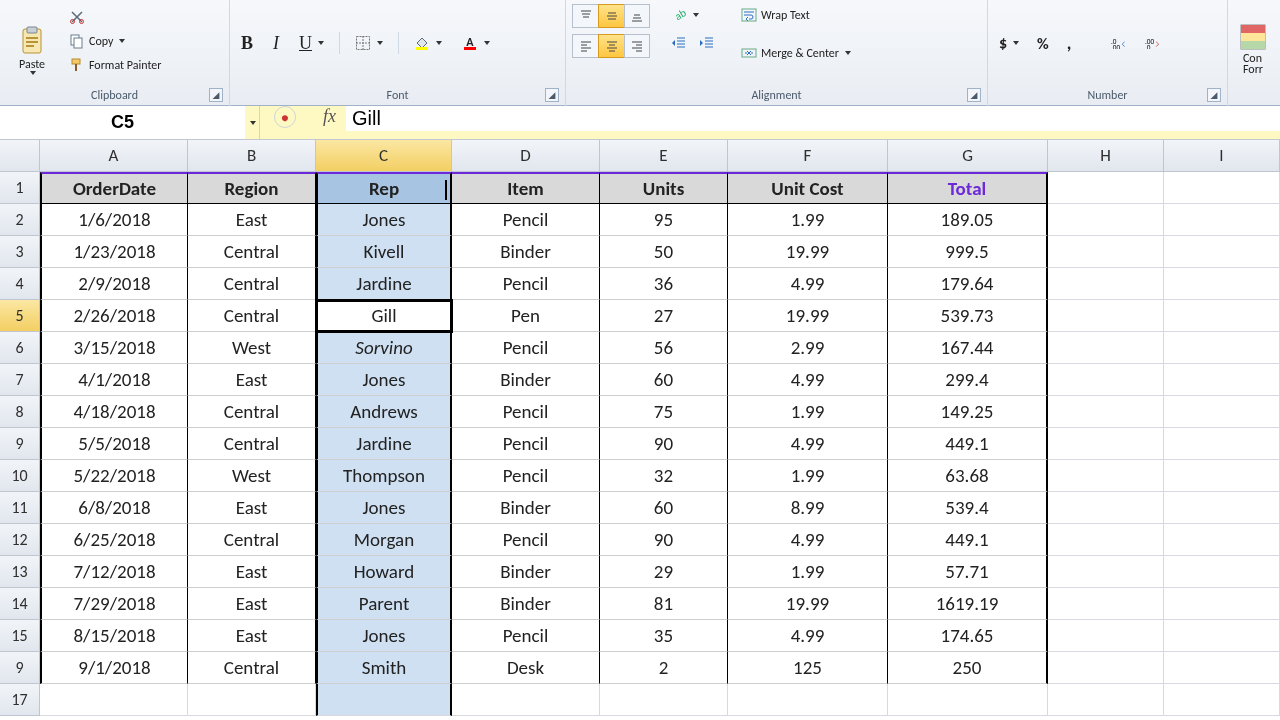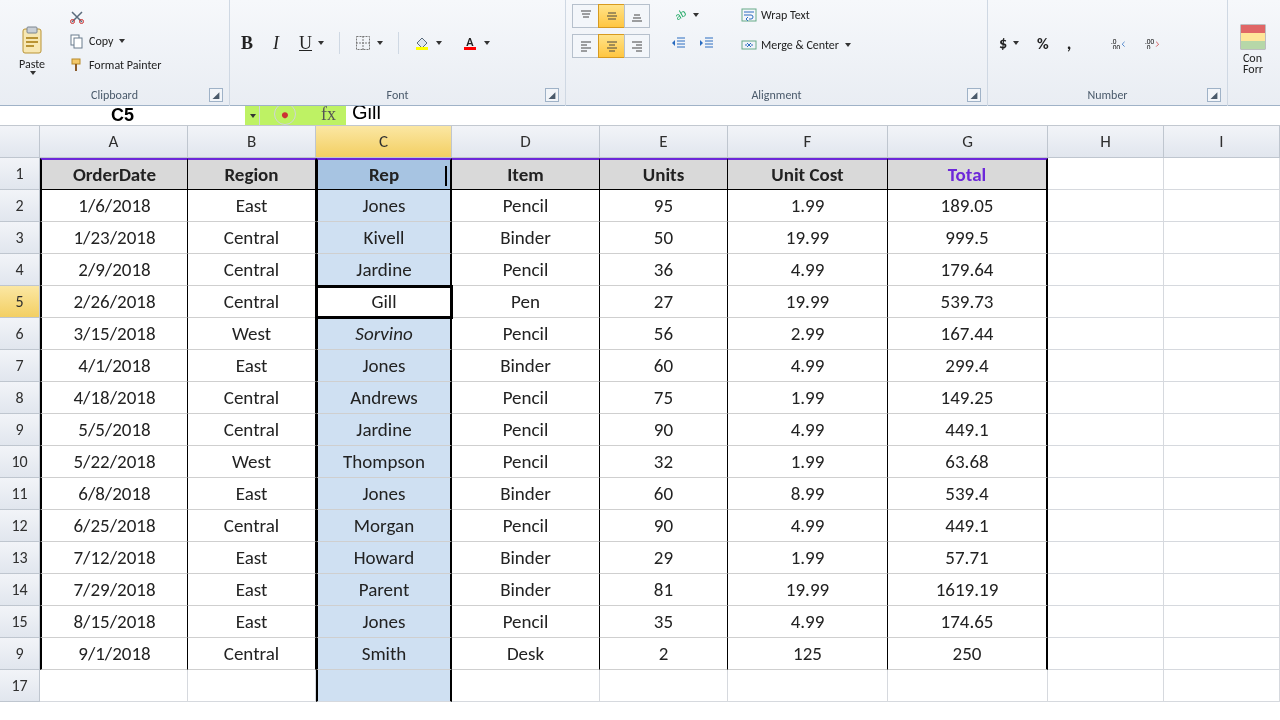--- a/index.html
+++ b/index.html
@@ -25,26 +25,26 @@
 .sep{width:1px;height:60px;background:#cfd8e3;margin:6px 2px 0}
 
 .combo{height:22px;border:1px solid #b6c0cc;background:#fff;display:flex;align-items:center;padding:0 4px;font-size:12px;color:#555;cursor:pointer}
 
 .togglebar{display:flex}
 .togglebar .tbtn{width:26px;height:24px;border:1px solid #b6c0cc;border-right:none;background:#f3f6fa;display:flex;align-items:center;justify-content:center;cursor:pointer}
 .togglebar .tbtn:last-child{border-right:1px solid #b6c0cc}
 .togglebar .tbtn.active{background:linear-gradient(#ffe38a,#ffc641);border-color:#d79a1f}
 
 
-.formulabar{display:flex;align-items:flex-end;height:20px;border-bottom:1px solid #c2c8d0;background:#bef264}
+.formulabar{display:flex;align-items:flex-start;height:34px;border-bottom:1px solid #c2c8d0;background:#fef9c3}
 .namebox-wrap{width:260px;display:flex;align-items:center;border-right:1px solid #d0d4da;height:100%}
 .namebox{flex:1;height:100%;border:none;text-align:center;font-weight:700;font-size:18px;outline:none}
 .nb-caret{width:22px;display:flex;align-items:center;justify-content:center;cursor:pointer}
 .fx-cancel{width:22px;height:22px;border:1px solid #d0d4da;border-radius:11px;margin:0 10px 0 14px;color:#c33;display:flex;align-items:center;justify-content:center;cursor:pointer;font-size:13px}
-.fx-label{font-family:"Times New Roman",serif;font-size:18px;color:#555;width:40px;text-align:right;padding-right:10px}
+.fx-label{font-style:italic;font-family:"Times New Roman",serif;font-size:18px;color:#555;width:40px;text-align:right;padding-right:10px}
 .formula-input{flex:1;border:none;font-size:20px;outline:none;padding-left:6px}
 
 
 .grid{display:grid;grid-template-columns:40px 148px 128px 136px 148px 128px 160px 160px 116px 116px;}
 .colhdr, .rowhdr, .cornerhdr{background:linear-gradient(#f2f4f8,#e1e6ee);border-right:1px solid #bfc6cf;border-bottom:1px solid #bfc6cf;display:flex;align-items:center;justify-content:center;font-size:17px;color:#2f2f2f;height:32px;cursor:pointer}
 .colhdr.sel{background:linear-gradient(#fbe7a3,#f3cf63)}
 .rowhdr{font-size:16px}
 .rowhdr.sel{background:linear-gradient(#fbe7a3,#f3cf63)}
 .cornerhdr{cursor:pointer}
 
@@ -268,21 +268,21 @@
                   <line x1="6" y1="3" x2="14" y2="3" stroke="#2a6cc0"></line>
                   <line x1="6" y1="6" x2="14" y2="6" stroke="#2a6cc0"></line>
                   <line x1="6" y1="9" x2="14" y2="9" stroke="#2a6cc0"></line>
                   <line x1="6" y1="12" x2="14" y2="12" stroke="#2a6cc0"></line>
                   <path d="M1 5 L4 8 L1 11 Z" fill="#2a6cc0"></path>
                 </svg>
               </span>
             </div>
         </div>
       </div>
-      <div class="stack" style="gap:8px">
+      <div class="stack" style="gap:16px">
         <div class="btn-small">
           <span class="icon icon16">
               <svg viewBox="0 0 16 16">
                 <rect x="1" y="2" width="14" height="12" fill="none" stroke="#6a8"></rect>
                 <path d="M3 5h10M3 8h7a2 2 0 0 1 0 4h-2" stroke="#2a6cc0" fill="none"></path>
                 <path d="M7 10l-2 2 2 2" stroke="#2a6cc0" fill="none"></path>
               </svg>
             </span>
           <span>Wrap Text</span>
         </div>

